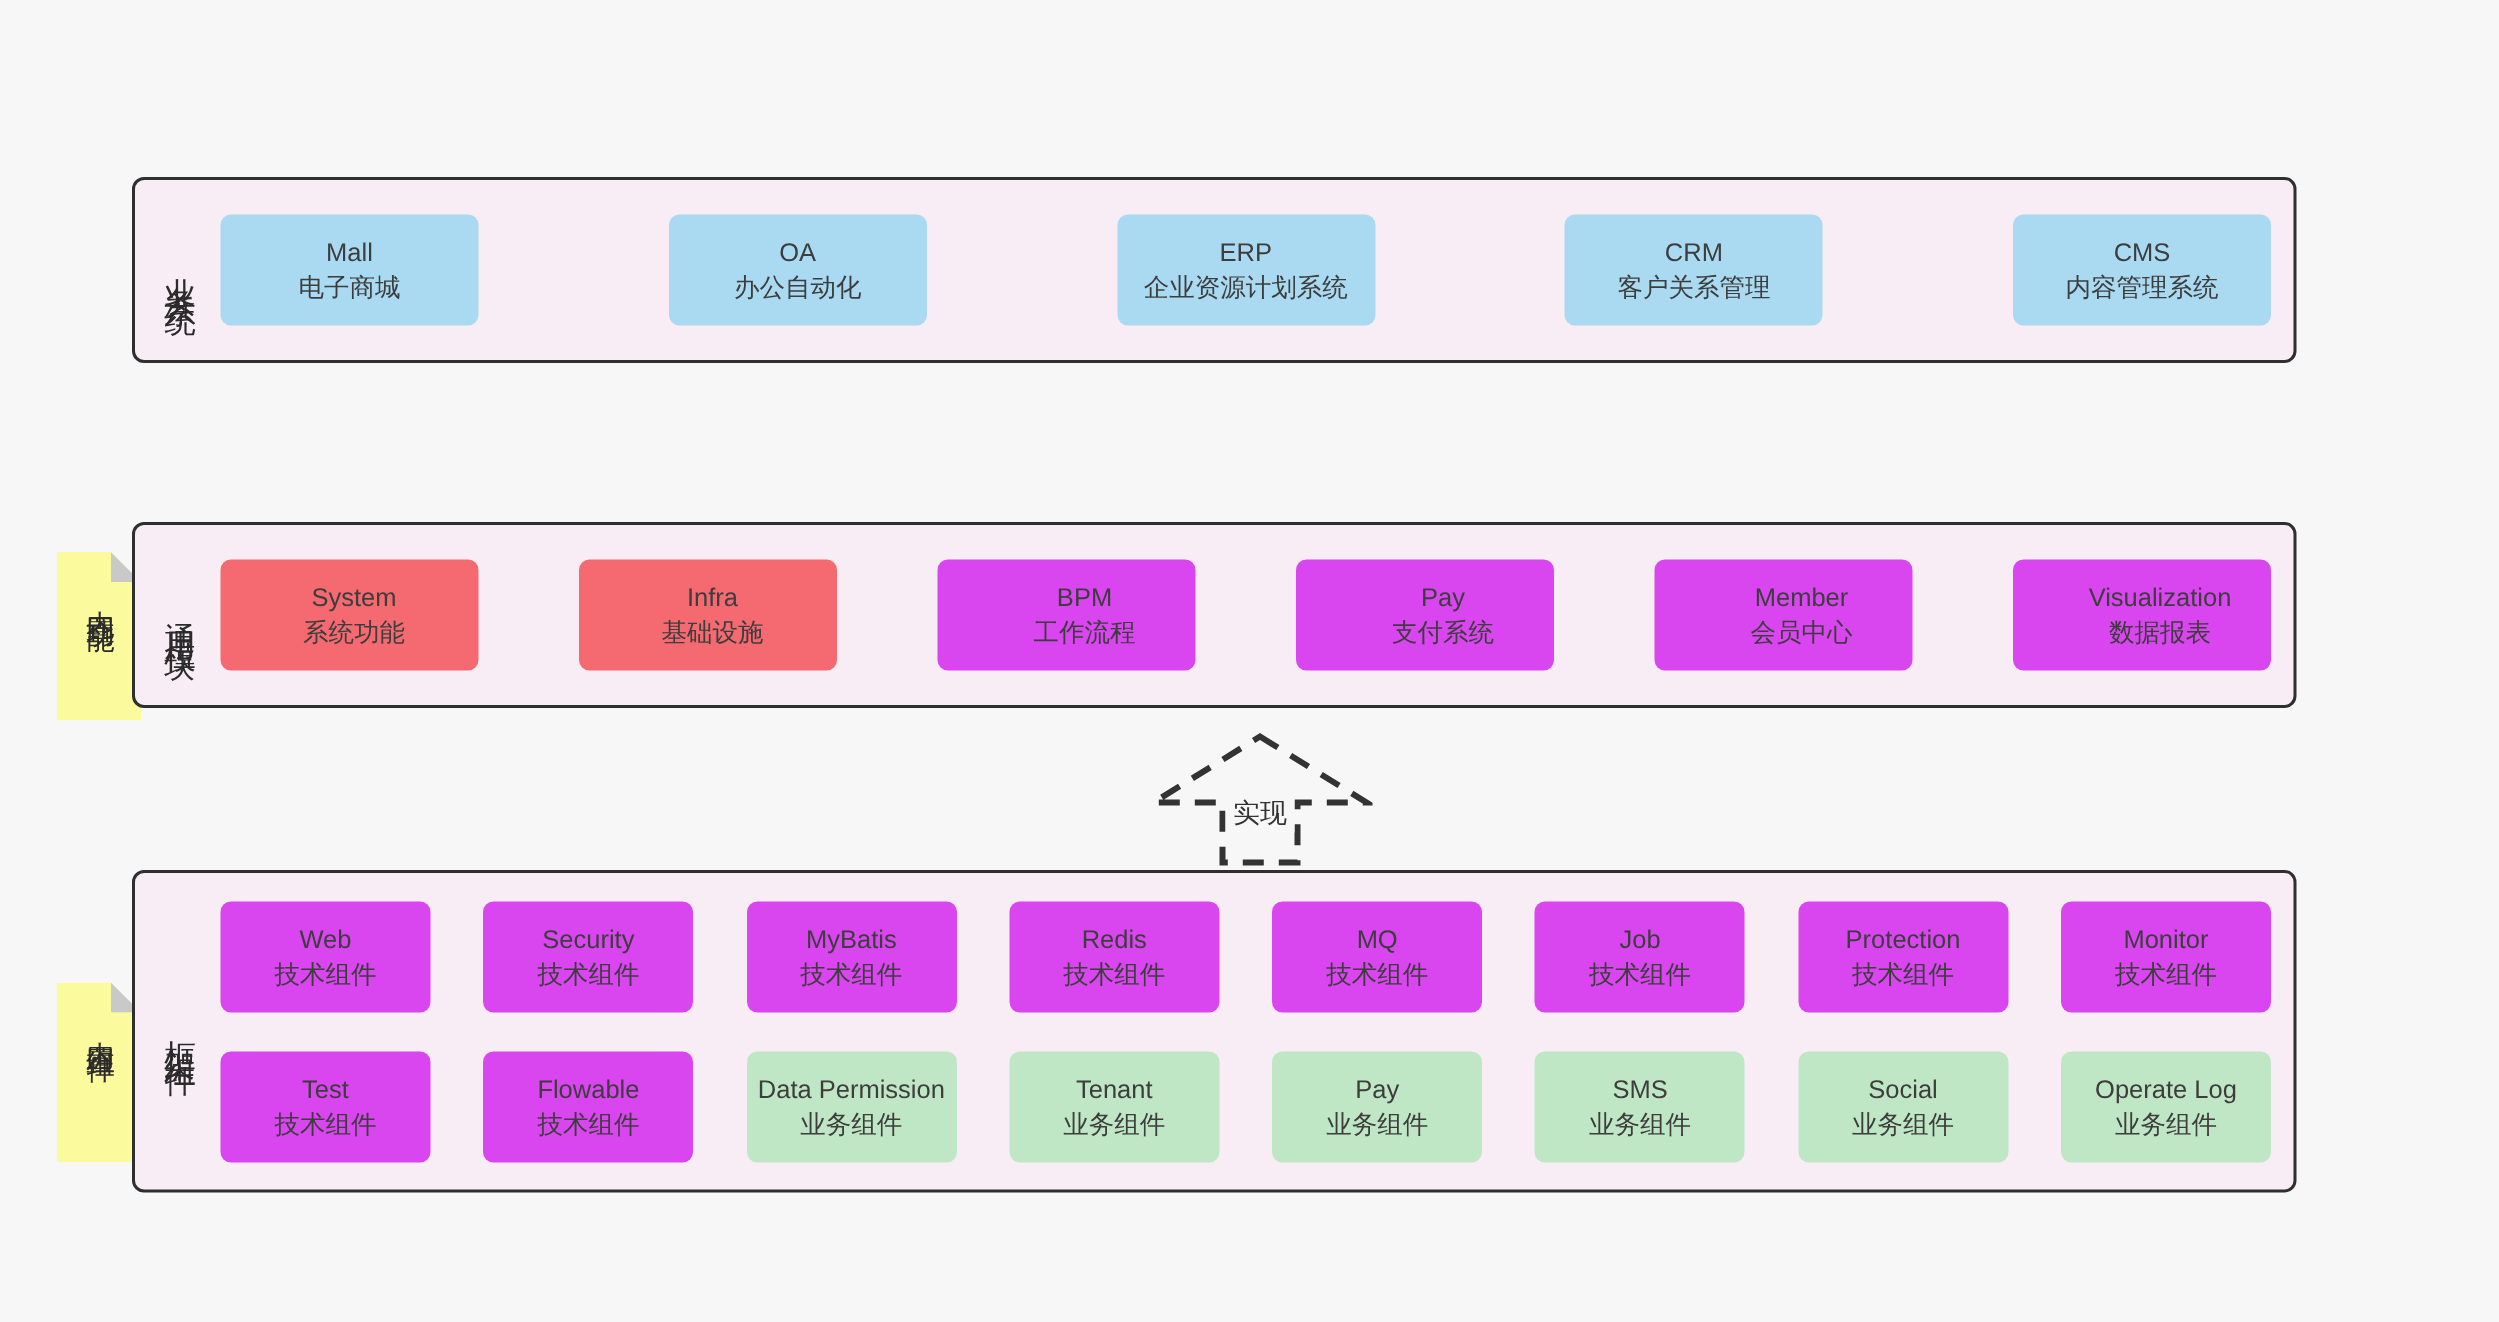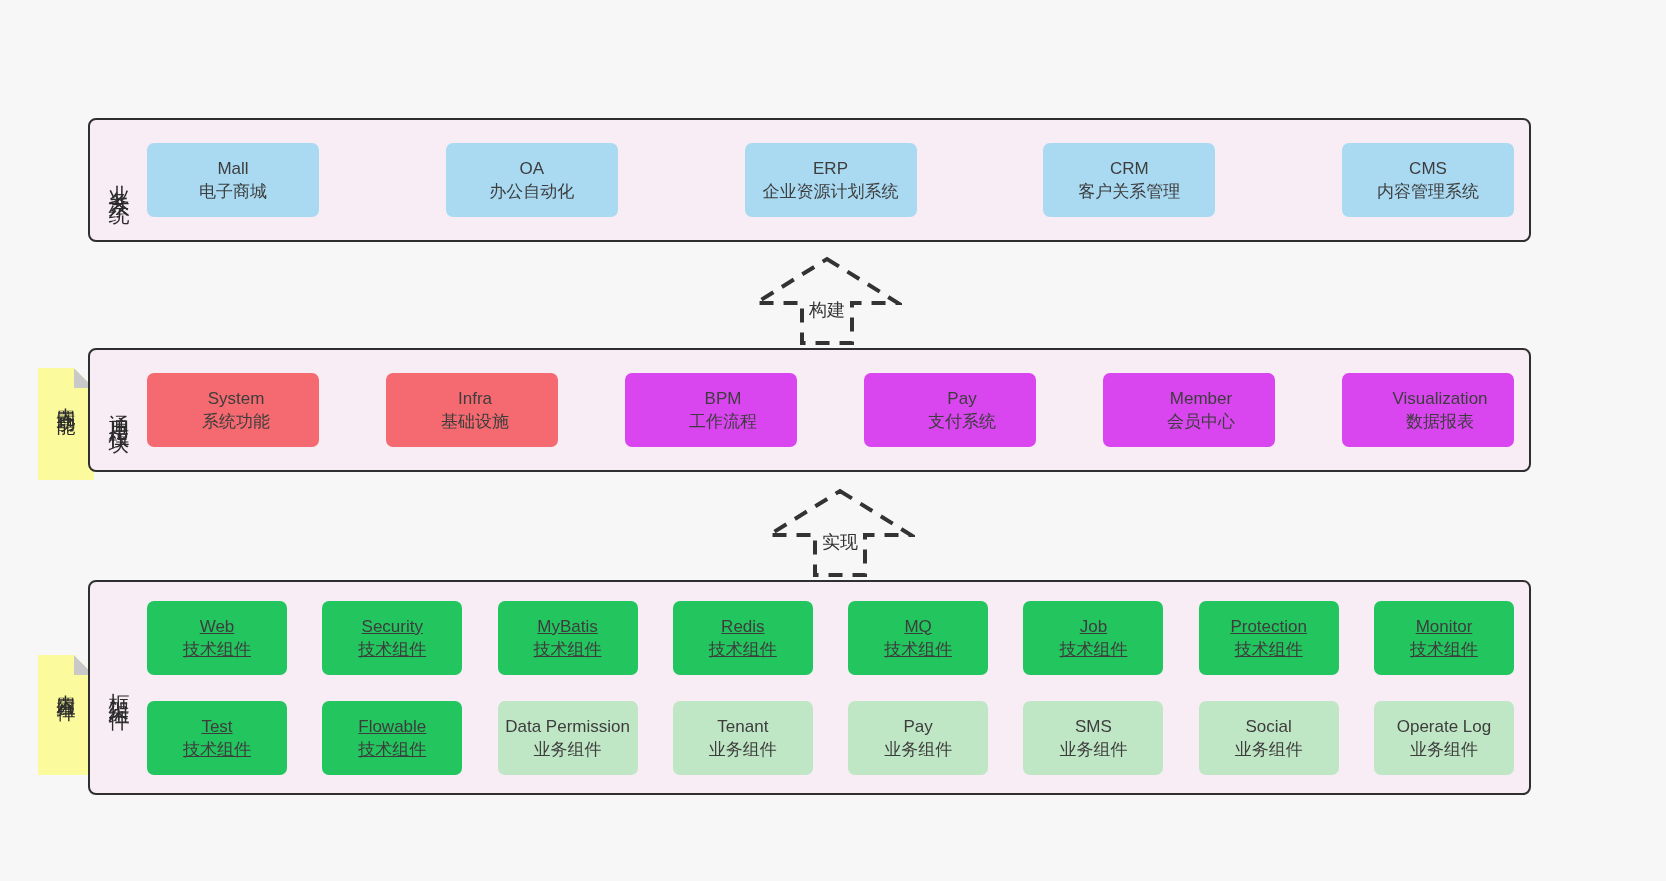--- a/index.html
+++ b/index.html
@@ -74,21 +74,21 @@
     line-height: 23px;
     color: #3d3d3d;
     box-sizing: border-box;
     padding: 0 6px;
   }
   .box.wide   { width: 172px; }
   .box.narrow { width: 140px; }
   .box.blue       { background: #a9daf2; }
   .box.red        { background: #f56a70; padding-left: 12px; }
   .box.pink       { background: #d946ef; padding-left: 30px; }
-  .box.green      { background: #22c55e; text-decoration: underline; }
+  .box.green      { background: #d946ef; }
   .box.lightgreen { background: #c0e7c5; }
 
   
   .sticky {
     position: absolute;
     left: 38px;
     width: 56px;
     background: #fbfa9c;
     z-index: 1;
     clip-path: polygon(0 0, calc(100% - 20px) 0, 100% 20px, 100% 100%, 0 100%);
@@ -176,26 +176,20 @@
             <span class="box-desc">客户关系管理</span>
           </div>
           <div class="box wide blue">
             <span class="box-name">CMS</span>
             <span class="box-desc">内容管理系统</span>
           </div>
         </div>
       </div>
   </section>
 
-  <div class="arrow arrow-1">
-    <svg width="150" height="92">
-      <polygon points="75,4 146,48 100,48 100,88 50,88 50,48 4,48" fill="none" stroke="#333333" stroke-width="4" stroke-dasharray="14 10"></polygon>
-    </svg>
-    <span class="arrow-label">构建</span>
-  </div>
 
   <section class="band band-2">
     <div class="band-label">通用模块</div>
     <div class="rows">
         <div class="row">
           <div class="box wide red">
             <span class="box-name">System</span>
             <span class="box-desc">系统功能</span>
           </div>
           <div class="box wide red">

